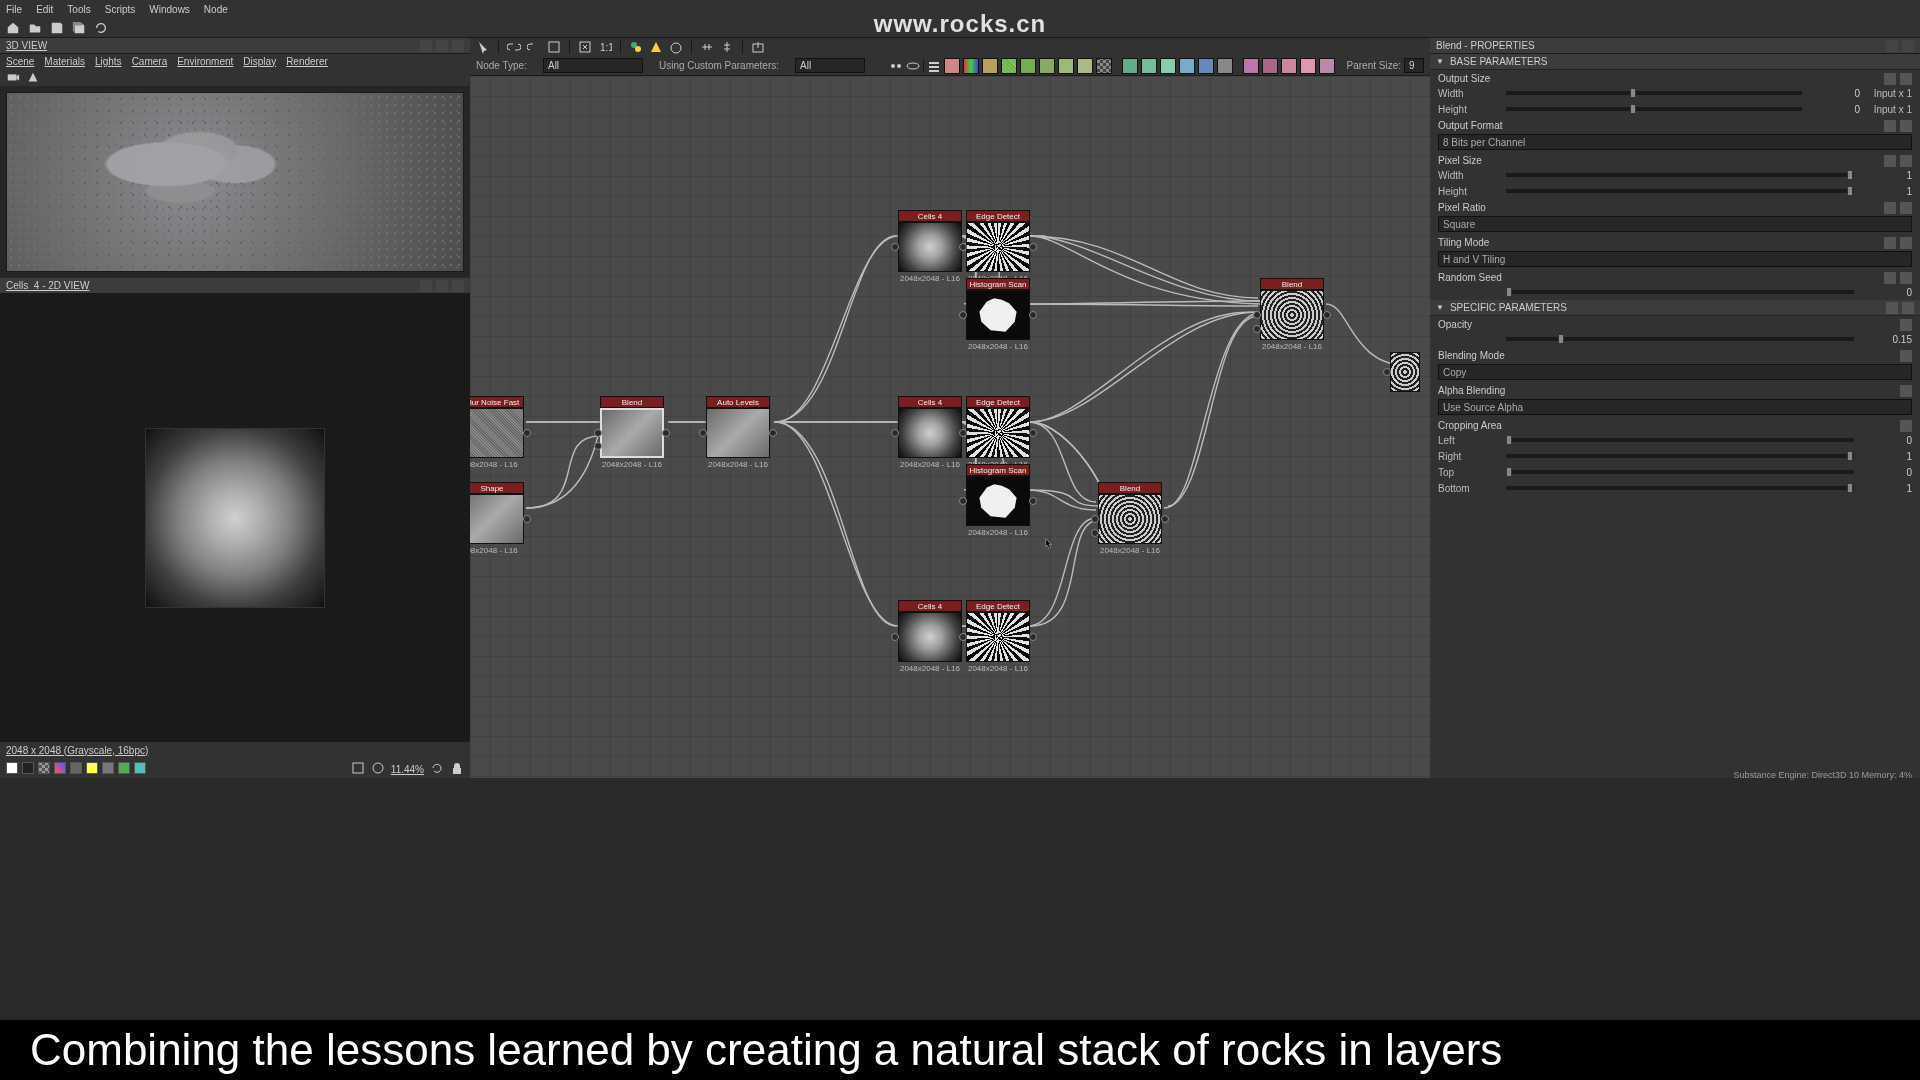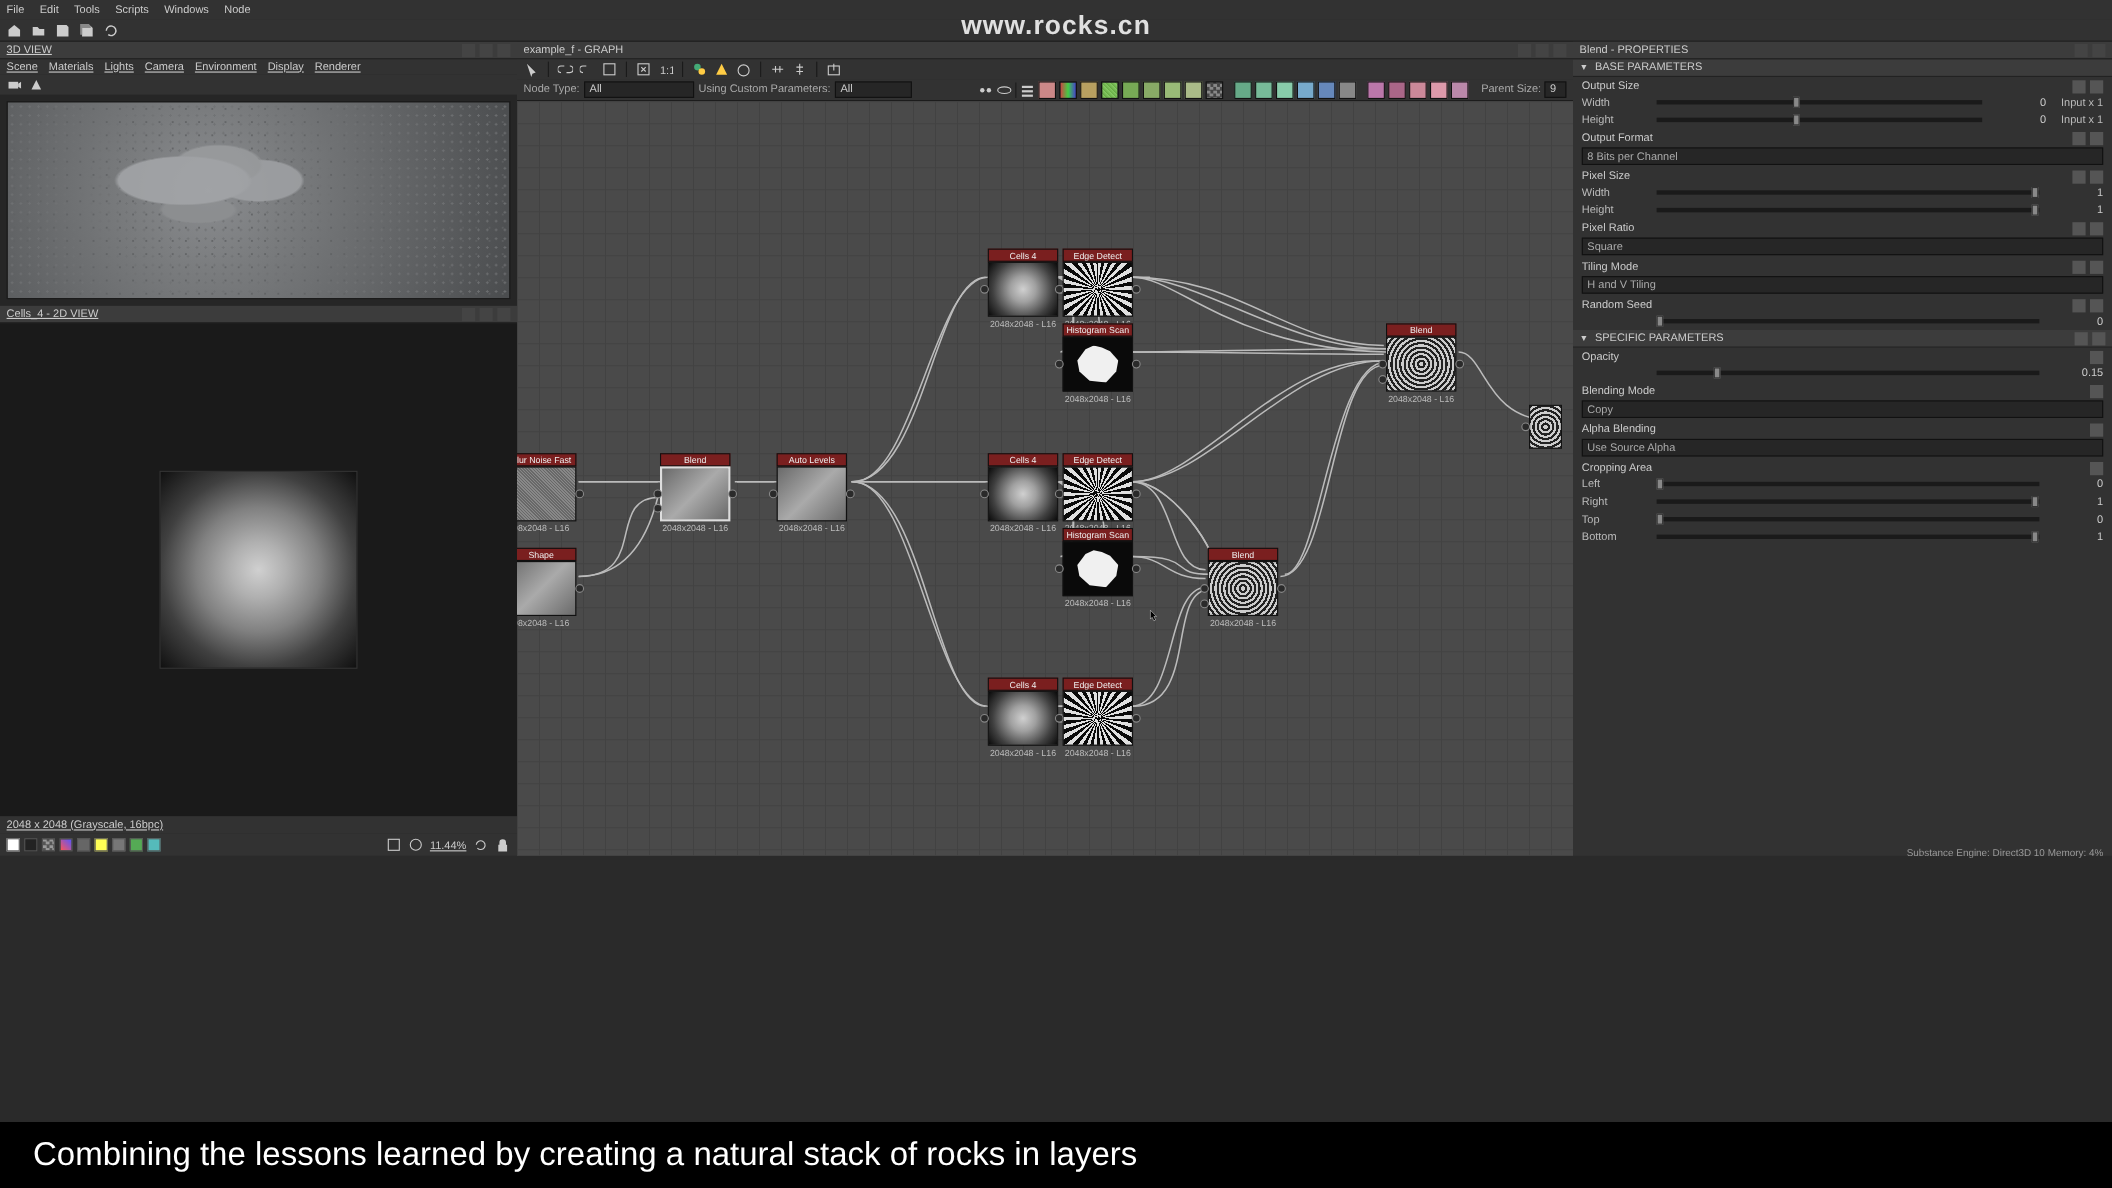--- a/index.html
+++ b/index.html
@@ -42,21 +42,21 @@
 .view2d { height: 500px; display: flex; flex-direction: column; background: #262626; }
 .view2d-toolbar { height: 18px; background: #323232; display: flex; align-items: center; padding: 0 6px; gap: 6px; }
 .view2d-canvas { flex: 1; display: flex; align-items: center; justify-content: center; background: #1a1a1a; }
 .view2d-preview { width: 180px; height: 180px; background: radial-gradient(circle at 50% 50%, #d0d0d0 0%, #b0b0b0 20%, #808080 45%, #404040 70%, #101010 100%); border: 1px solid #333; }
 .view2d-status { height: 16px; background: #323232; padding: 0 6px; display: flex; align-items: center; }
 .view2d-bottom-toolbar { height: 20px; background: #323232; display: flex; align-items: center; padding: 0 6px; gap: 6px; justify-content: space-between; }
 .view2d-ticons { display: flex; gap: 4px; }
 .view2d-ticons .sw { width: 12px; height: 12px; border: 1px solid #555; }
 .graph-toolbar { height: 18px; background: #323232; display: flex; align-items: center; padding: 0 6px; gap: 6px; }
 .graph-toolbar .sep { width: 1px; height: 14px; background: #1a1a1a; margin: 0 2px; }
-.graph-filter-row { height: 20px; background: #323232; display: flex; align-items: center; padding: 0 6px; gap: 4px; border-bottom: 1px solid #1a1a1a; }
+.graph-filter-row { height: 20px; background: #323232; display: flex; align-items: center; padding: 0 6px; gap: 16px; border-bottom: 1px solid #1a1a1a; }
 .graph-filter-row .lbl { color: #aaa; }
 .graph-filter-row select, .graph-filter-row .dd { background: #262626; border: 1px solid #111; color: #ccc; padding: 1px 4px; font-size: 10px; }
 .graph-filter-right { margin-left: auto; display: flex; align-items: center; gap: 3px; }
 .atom-sw { width: 16px; height: 16px; border: 1px solid #111; }
 
 .graph-canvas { flex: 1; position: relative; background: #4a4a4a; background-image: linear-gradient(#424242 1px, transparent 1px), linear-gradient(90deg, #424242 1px, transparent 1px); background-size: 20px 20px; overflow: hidden; }
 
 
 .graph-logo { position: absolute; left: 110px; top: 40px; opacity: 0.35; text-align: center; }
 .graph-logo .hex { width: 60px; height: 52px; background: #7a7a7a; clip-path: polygon(25% 0%, 75% 0%, 100% 50%, 75% 100%, 25% 100%, 0% 50%); margin: 0 auto 10px; }
@@ -101,21 +101,21 @@
 .props-actions .ico { width: 12px; height: 12px; background: #555; }
 
 
 .url-overlay { position: absolute; top: 10px; left: 50%; transform: translateX(-50%); font-size: 24px; font-weight: bold; color: rgba(255,255,255,0.85); font-family: Arial; letter-spacing: 1px; }
 
 
 .statusbar { position: absolute; bottom: 300px; right: 8px; font-size: 9px; color: #999; }
 
 
 .caption-bar { position: absolute; bottom: 0; left: 0; width: 100%; height: 60px; background: #000; display: flex; align-items: center; padding: 0 30px; }
-.caption-bar span { font-size: 30px; color: #fff; font-family: Arial; }
+.caption-bar span { font-size: 44px; color: #fff; font-family: Arial; }
 
 .cursor-ptr { position: absolute; width: 8px; height: 12px; }
 </style>
 </head>
 <body>
 
 <div class="menubar">
   <span>File</span>
   <span>Edit</span>
   <span>Tools</span>
@@ -221,28 +221,20 @@
             </svg>
           <svg class="toolbar-icon">
               <path fill="#ccc" d="M4 7V5a3 3 0 0 1 6 0v2h1v6H3V7z"></path>
             </svg>
         </div>
       </div>
     </div>
   </div>
 
   <div class="center-col">
-    <div class="panel-header">
-      <span>example_f - GRAPH</span>
-      <div class="panel-header-right">
-        <div class="panel-header-btn"></div>
-        <div class="panel-header-btn"></div>
-        <div class="panel-header-btn"></div>
-      </div>
-    </div>
     <div class="graph-toolbar">
       <svg class="toolbar-icon">
           <path fill="#ccc" d="M3 2l8 8-3 1-1 3z"></path>
         </svg>
       <div class="sep"></div>
       <svg class="toolbar-icon">
           <path fill="none" stroke="#ccc" d="M3 10a3 3 0 0 1 0-6h3M11 4a3 3 0 0 1 0 6H8"></path>
         </svg>
       <svg class="toolbar-icon">
           <path fill="none" stroke="#ccc" d="M3 10a3 3 0 0 1 0-6h3"></path>

